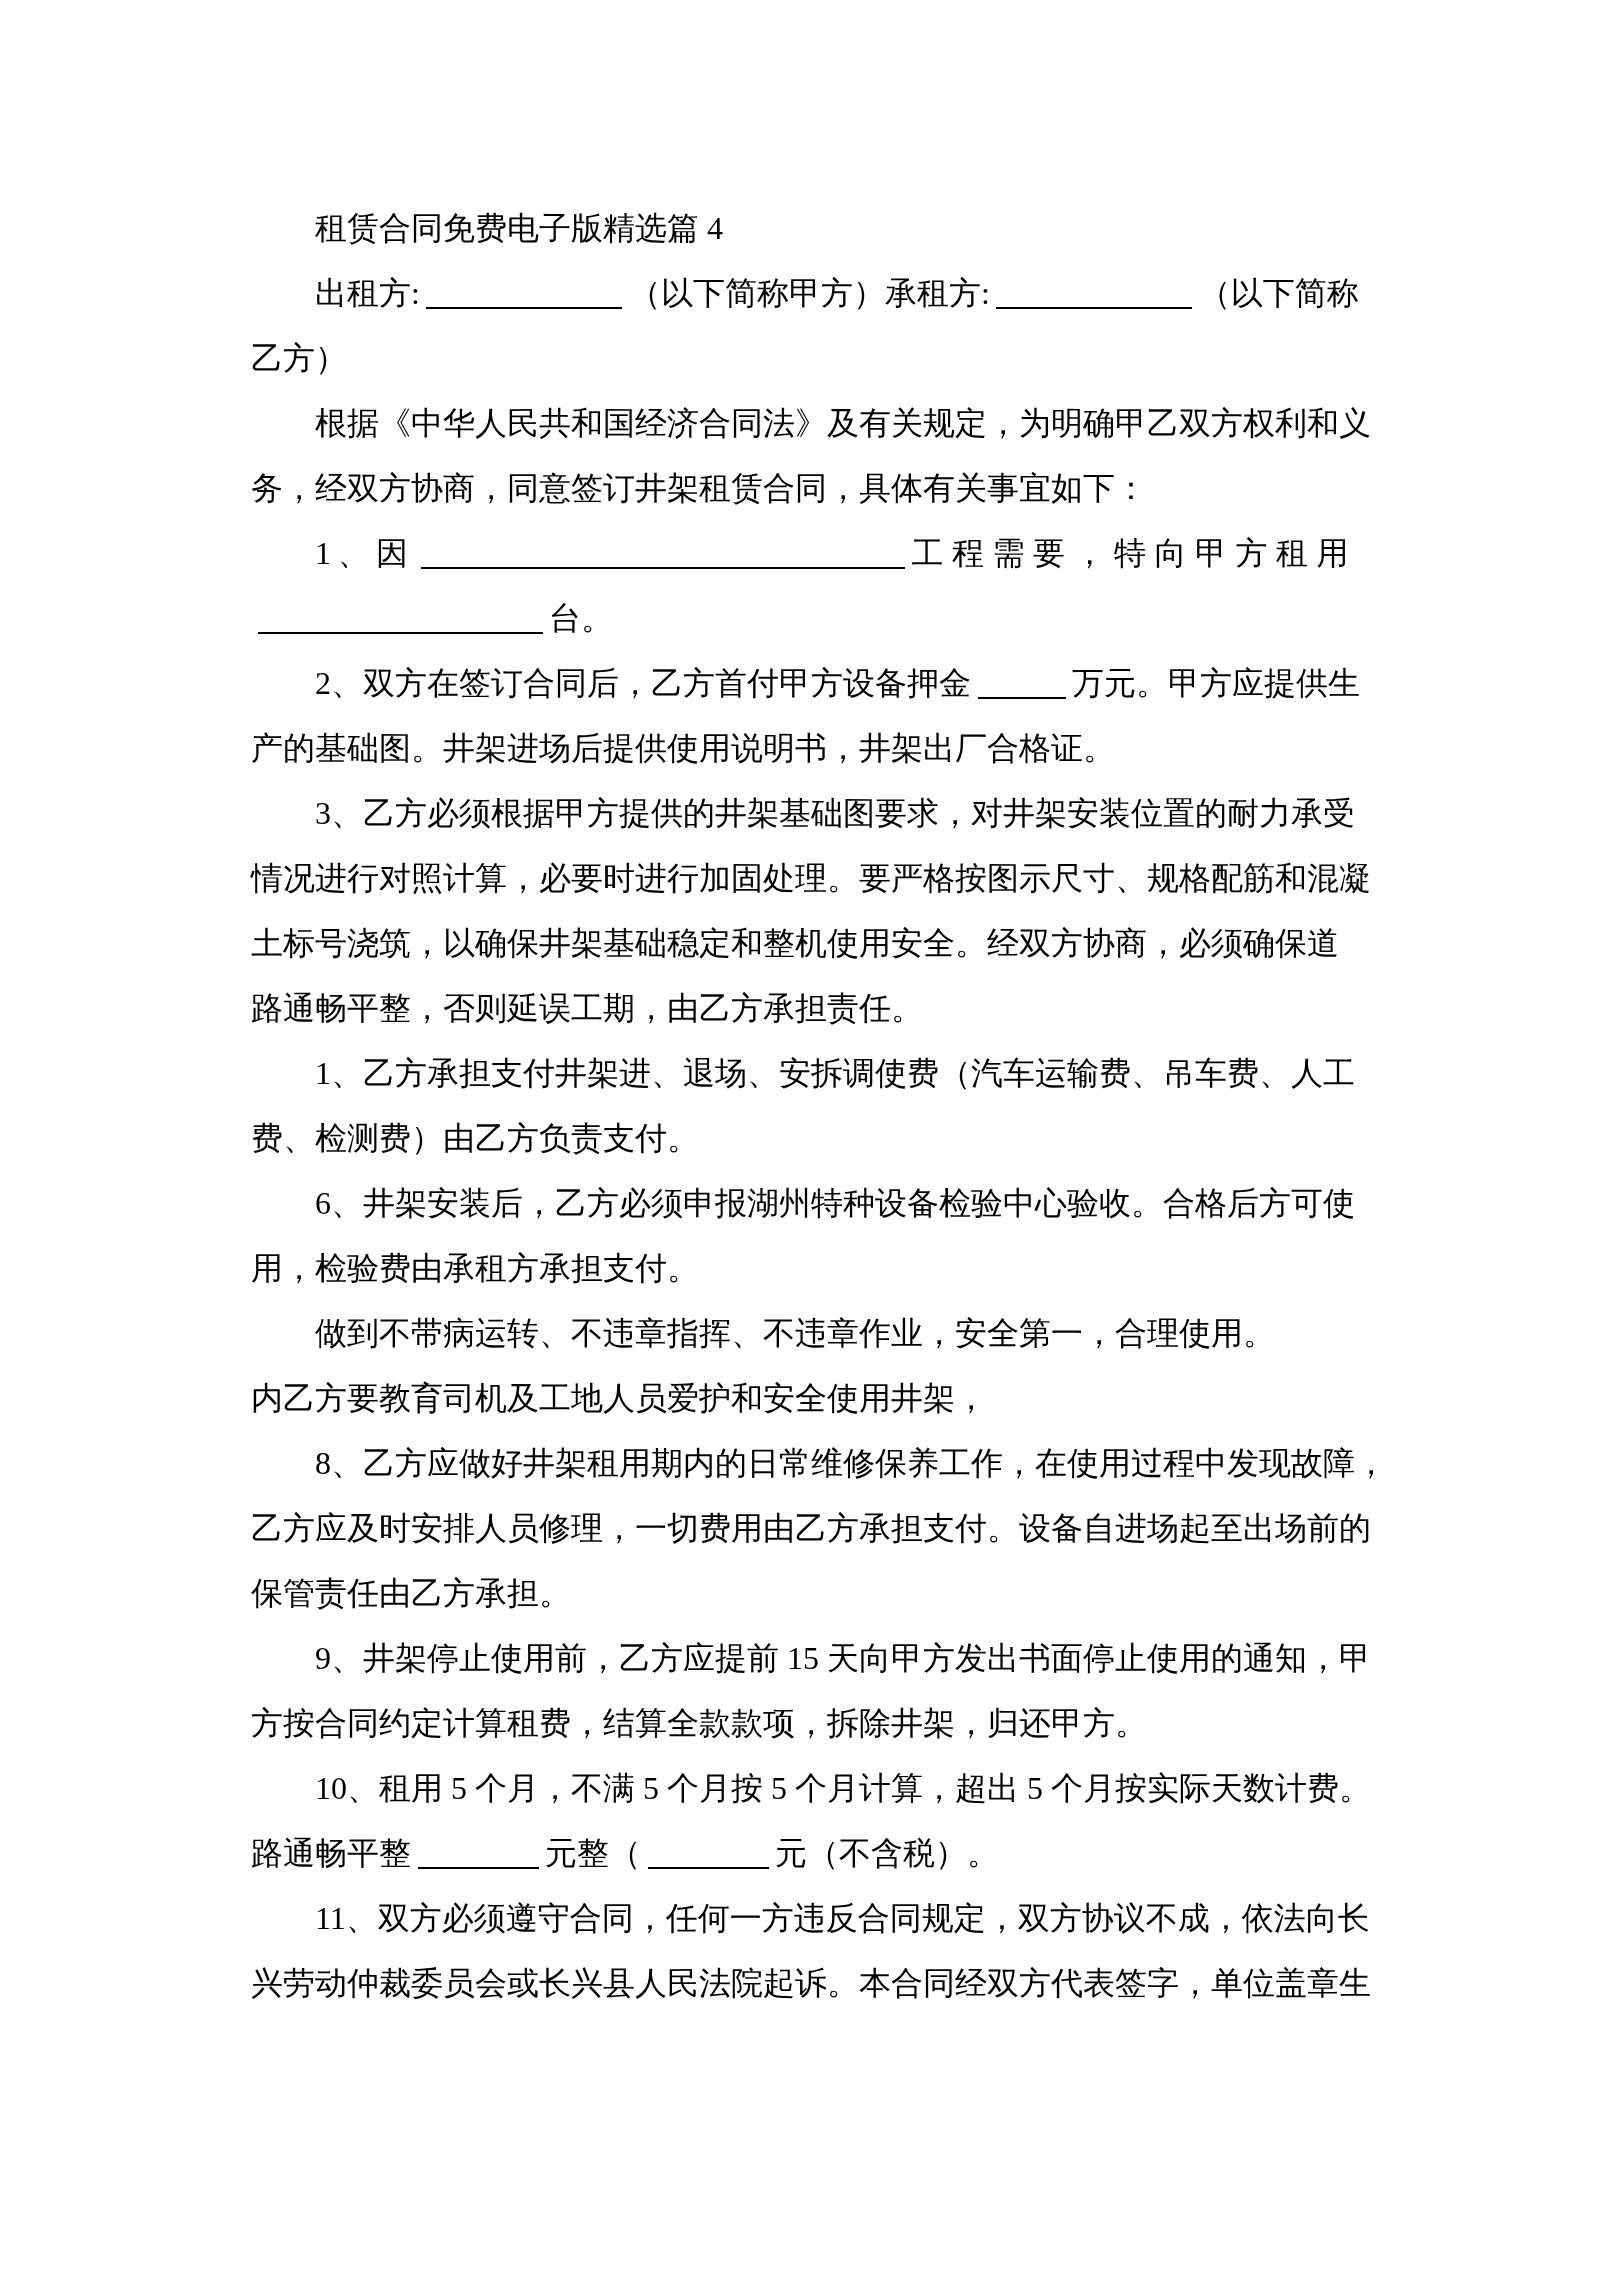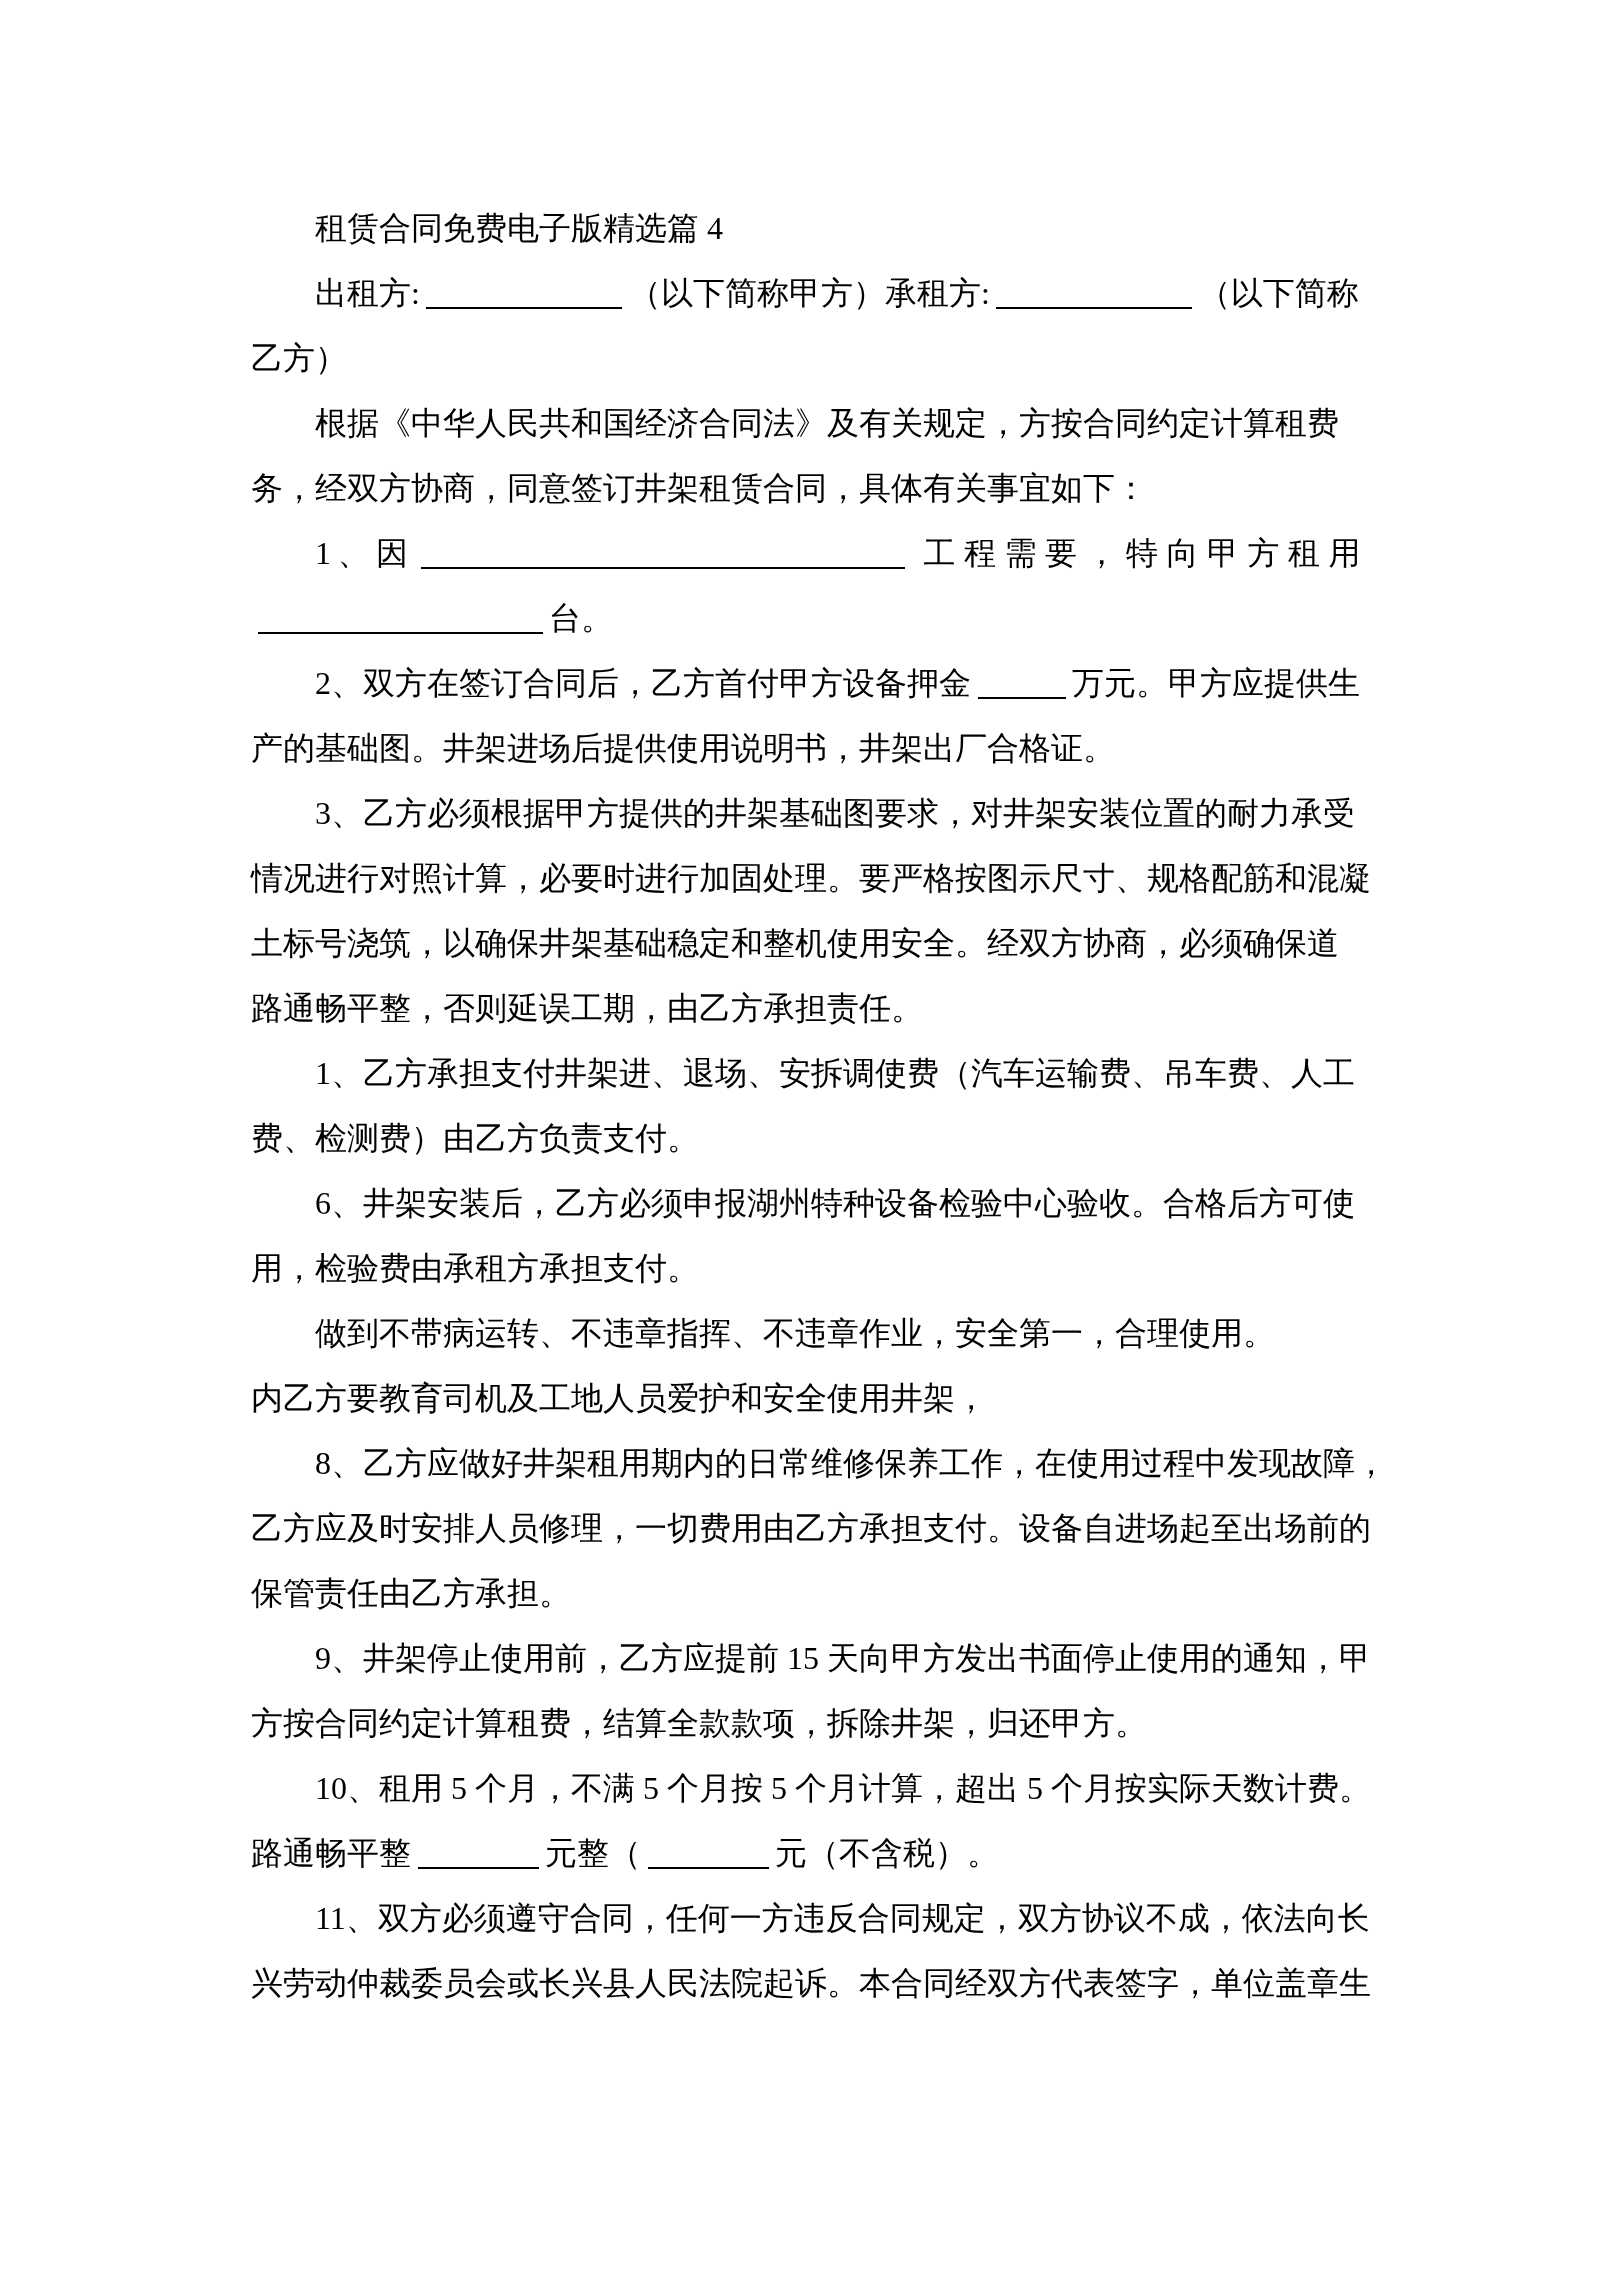--- a/index.html
+++ b/index.html
@@ -40,23 +40,23 @@
   }
 </style>
 </head>
 <body>
 
 <div class="page">
   <div class="content">
       <div class="line indent"><span>租赁合同免费电子版精选篇 4</span></div>
       <div class="line indent"><span>出租方:</span><span class="blank" style="width: 196px;"></span><span>（以下简称甲方）承租方:</span><span class="blank" style="width: 196px;"></span><span>（以下简称</span></div>
       <div class="line"><span>乙方）</span></div>
-      <div class="line indent"><span>根据《中华人民共和国经济合同法》及有关规定，方按合同约定计算租费</span></div>
+      <div class="line indent"><span>根据《中华人民共和国经济合同法》及有关规定，为明确甲乙双方权利和义</span></div>
       <div class="line"><span>务，经双方协商，同意签订井架租赁合同，具体有关事宜如下：</span></div>
-      <div class="line indent"><span style="letter-spacing: 6.5px;">1、因</span><span class="blank" style="width: 484px;"></span><span style="letter-spacing: 8.5px; margin-left: 12px;">工程需要，特向甲方租用</span></div>
+      <div class="line indent"><span style="letter-spacing: 6.5px;">1、因</span><span class="blank" style="width: 484px;"></span><span style="letter-spacing: 8.5px;">工程需要，特向甲方租用</span></div>
       <div class="line"><span class="blank" style="width: 285px;"></span><span>台。</span></div>
       <div class="line indent"><span>2、双方在签订合同后，乙方首付甲方设备押金</span><span class="blank" style="width: 88px;"></span><span>万元。甲方应提供生</span></div>
       <div class="line"><span>产的基础图。井架进场后提供使用说明书，井架出厂合格证。</span></div>
       <div class="line indent"><span>3、乙方必须根据甲方提供的井架基础图要求，对井架安装位置的耐力承受</span></div>
       <div class="line"><span>情况进行对照计算，必要时进行加固处理。要严格按图示尺寸、规格配筋和混凝</span></div>
       <div class="line"><span>土标号浇筑，以确保井架基础稳定和整机使用安全。经双方协商，必须确保道</span></div>
       <div class="line"><span>路通畅平整，否则延误工期，由乙方承担责任。</span></div>
       <div class="line indent"><span>1、乙方承担支付井架进、退场、安拆调使费（汽车运输费、吊车费、人工</span></div>
       <div class="line"><span>费、检测费）由乙方负责支付。</span></div>
       <div class="line indent"><span>6、井架安装后，乙方必须申报湖州特种设备检验中心验收。合格后方可使</span></div>

